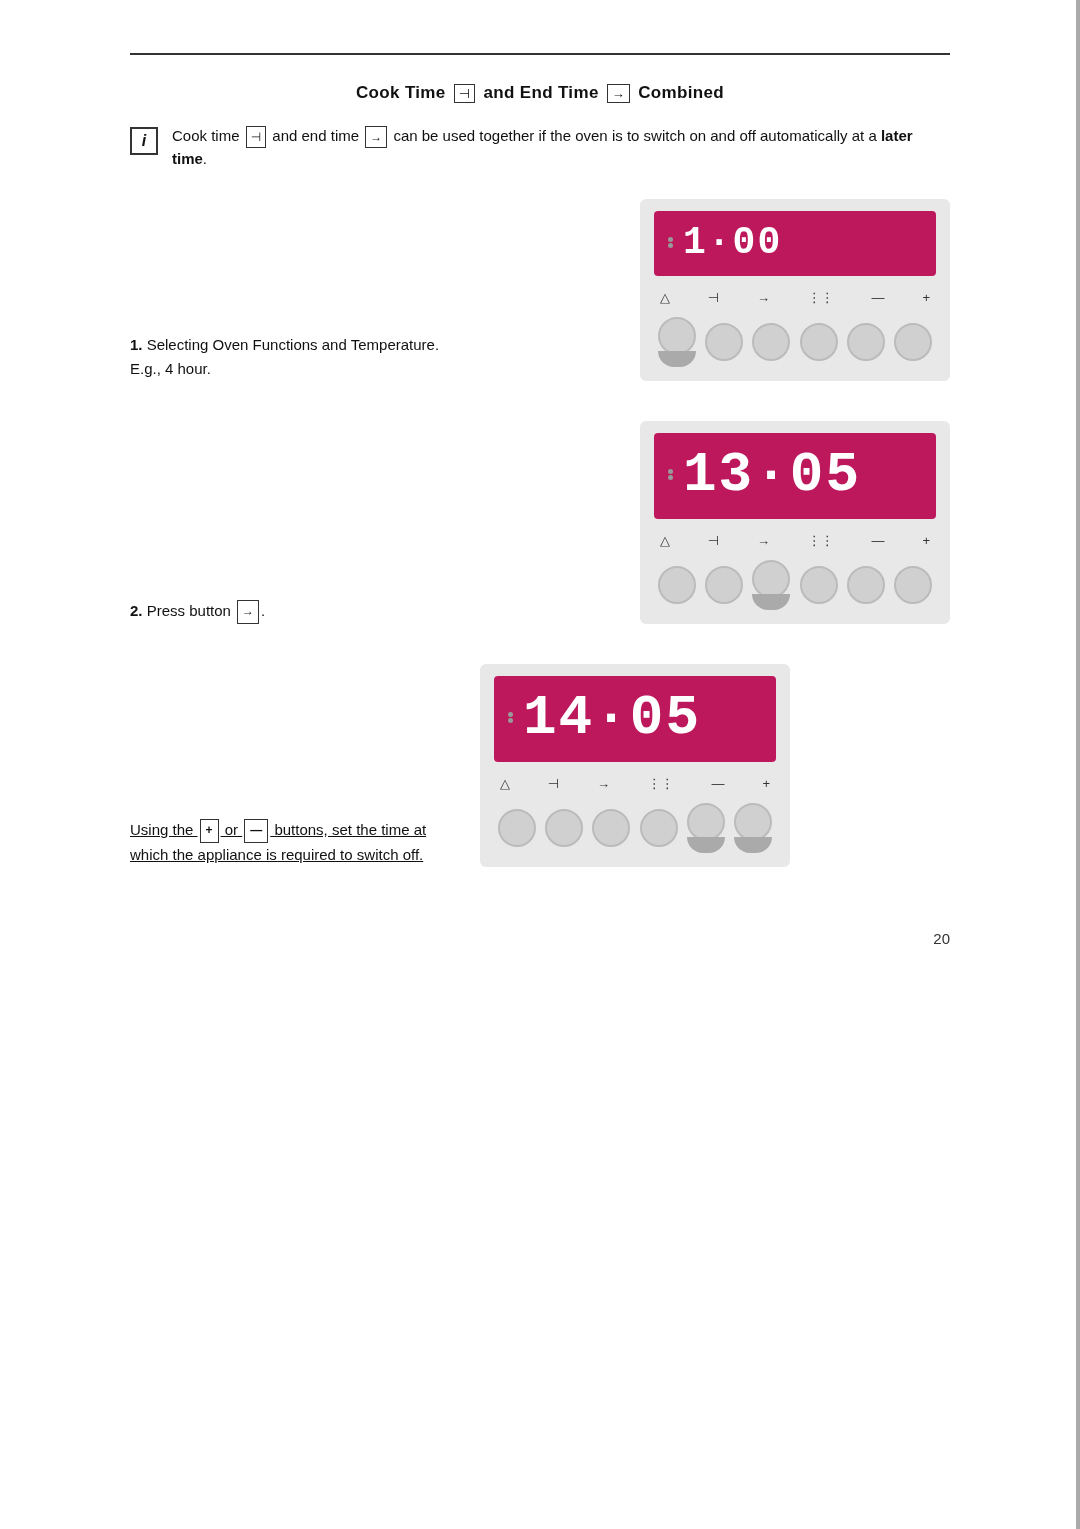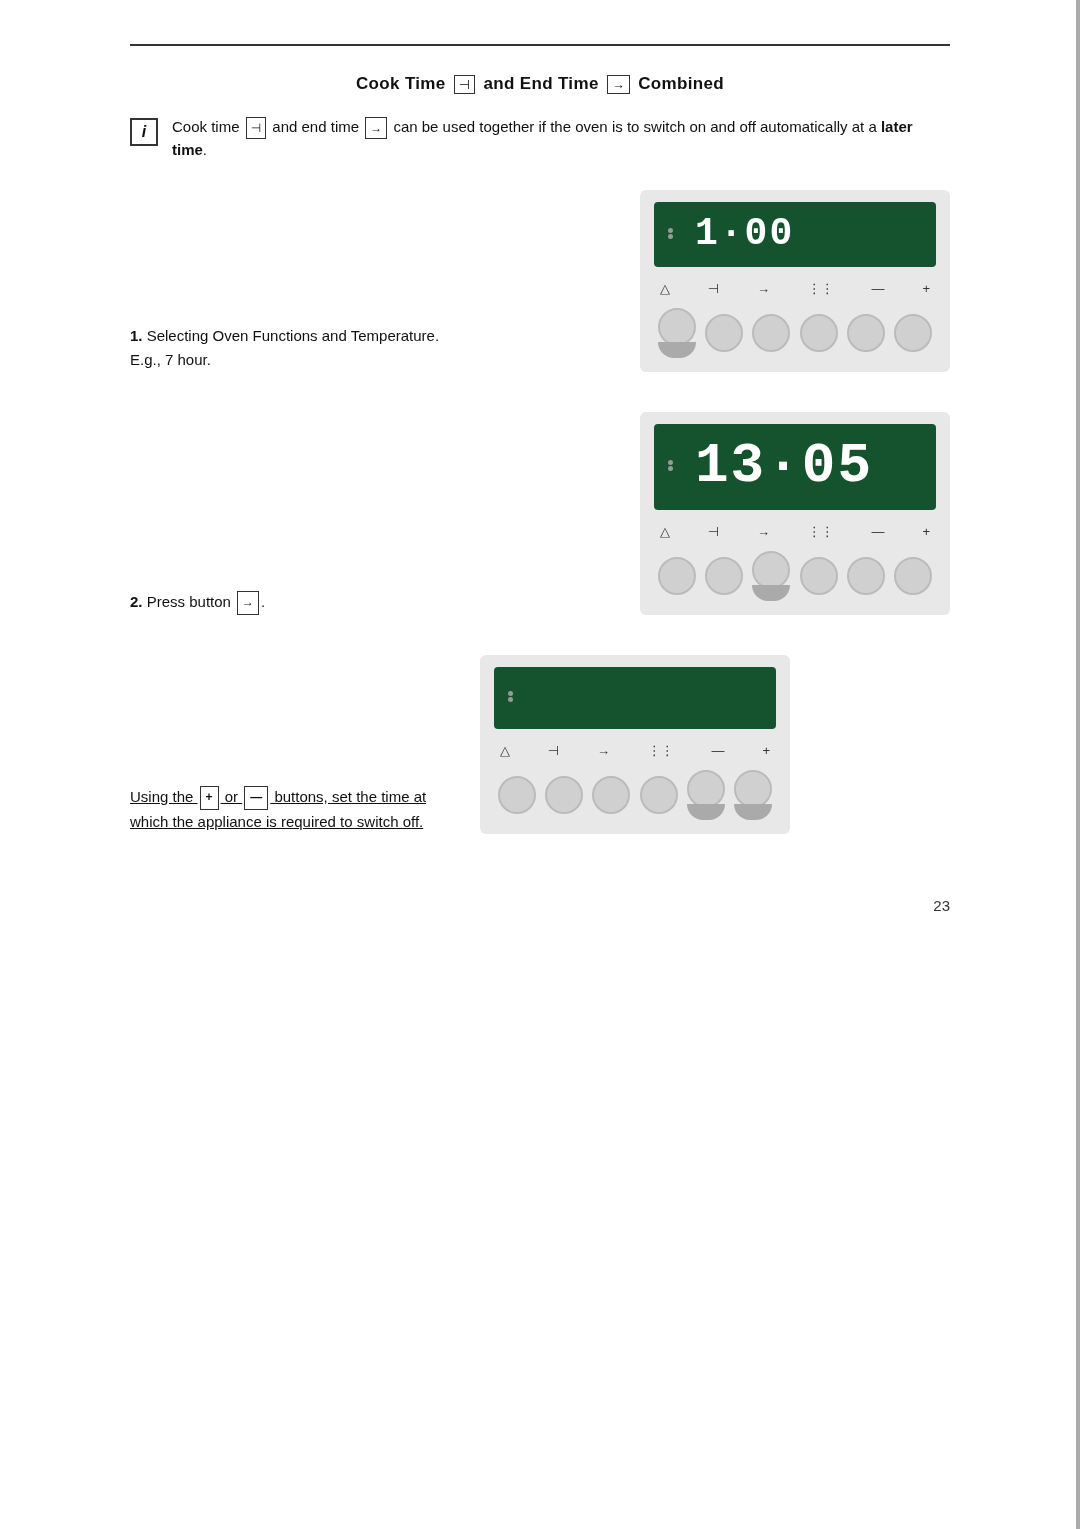--- a/index.html
+++ b/index.html
@@ -9,21 +9,21 @@
       font-family: 'Arial', sans-serif;
       font-size: 15px;
       color: #111;
       width: 1080px;
       min-height: 1529px;
       position: relative;
     }
 
     .page {
       width: 860px;
-      margin: 4px auto;
+      margin: 13px auto;
       padding: 40px 20px 60px 20px;
       position: relative;
     }
 
     
     .page::before {
       content: '';
       display: block;
       width: 100%;
       height: 2px;
@@ -118,27 +118,27 @@
 
     
     .display-panel {
       background: #e8e8e8;
       border-radius: 6px;
       padding: 12px 14px 14px 14px;
       width: 310px;
     }
 
     .display-screen {
-      background: #14532d;
+      background: #be185d;
       border-radius: 4px;
       padding: 10px 14px 12px 14px;
       margin-bottom: 10px;
       display: flex;
       align-items: center;
-      gap: 22px;
+      gap: 10px;
       min-height: 62px;
     }
 
     .display-indicator {
       display: flex;
       flex-direction: column;
       align-items: center;
       gap: 1px;
     }
 
@@ -274,21 +274,21 @@
     <div class="info-text">
       Cook time <span class="icon-box">⊣</span>
       and end time <span class="icon-box">→</span>
       can be used together if the oven is to switch on and off automatically at a <strong>later time</strong>.
     </div>
   </div>
 
   <div class="step-row">
     <div class="step-text">
       <p><span class="step-num">1.</span> Selecting Oven Functions and Temperature.</p>
-      <p>E.g., 7 hour.</p>
+      <p>E.g., 4 hour.</p>
     </div>
     <div class="step-image">
       <div class="display-panel">
         <div class="display-screen">
           <div class="display-indicator">
             <div class="indicator-dot-top"></div>
             <div class="indicator-dot-bottom"></div>
           </div>
           <div class="display-time">1·00</div>
         </div>
@@ -357,20 +357,21 @@
     <div class="step3-text">
       <p>Using the <span class="icon-box">+</span> or <span class="icon-box">—</span> buttons, set the time at which the appliance is required to switch off.</p>
     </div>
     <div class="step-image">
       <div class="display-panel">
         <div class="display-screen">
           <div class="display-indicator">
             <div class="indicator-dot-top"></div>
             <div class="indicator-dot-bottom"></div>
           </div>
+          <div class="display-time large">14·05</div>
         </div>
         <div class="button-bar">
           <span class="btn-sym">△</span>
           <span class="btn-sym">⊣</span>
           <span class="btn-sym">→</span>
           <span class="btn-sym">⋮⋮</span>
           <span class="btn-sym">—</span>
           <span class="btn-sym">+</span>
         </div>
         <div class="dial-row">
@@ -385,16 +386,16 @@
           </div>
           <div class="dial-active-group">
             <div class="dial turned"></div>
             <div class="dial-shadow"></div>
           </div>
         </div>
       </div>
     </div>
   </div>
 
-  <div class="page-number">23</div>
+  <div class="page-number">20</div>
 </div>
 
 <div class="page-border-right"></div>
 
 </body></html>

